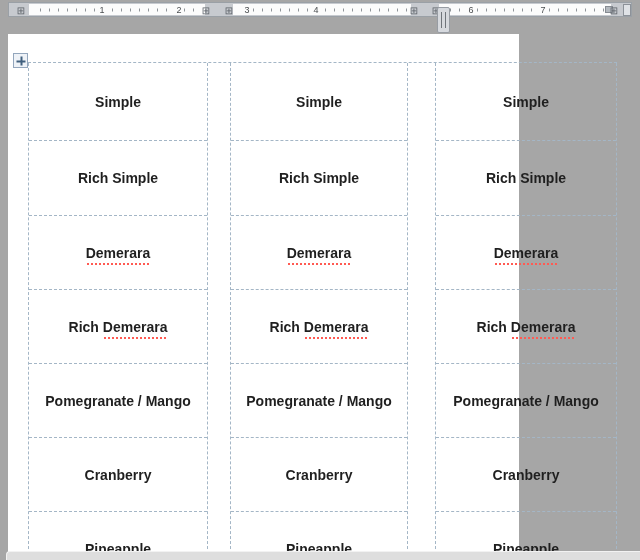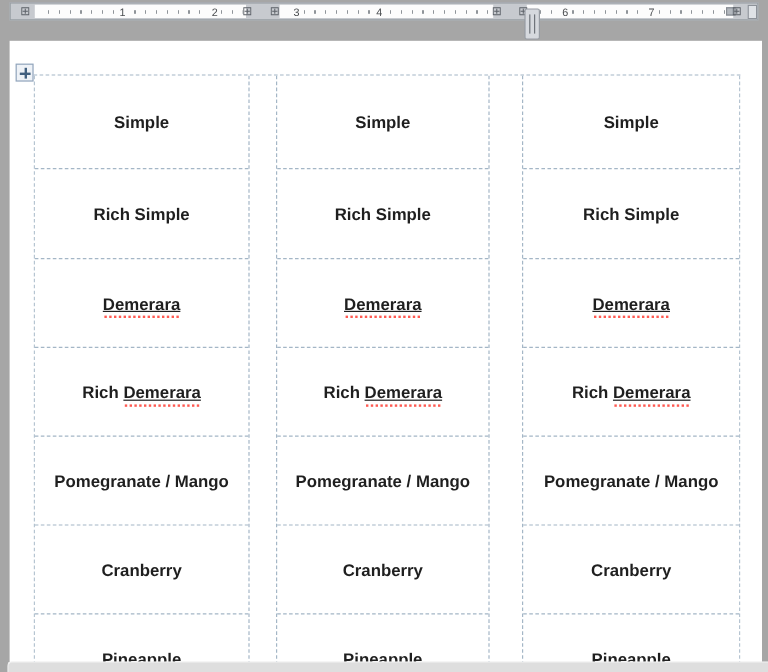--- a/index.html
+++ b/index.html
@@ -37,21 +37,21 @@
   }
   .cursor-artifact{
     position:absolute;left:437px;top:7px;width:11px;height:24px;
     background:#d6d9de;border:1px solid #979ca3;border-radius:2px;z-index:5;
   }
   .cursor-artifact::before{
     content:"";position:absolute;left:3px;top:4px;bottom:4px;width:1px;
     border-left:1px solid #6f747b;border-right:1px solid #6f747b;padding-left:2px;
   }
   .page{
-    position:absolute;left:8px;top:34px;width:627px;height:526px;
+    position:absolute;left:8px;top:34px;width:511px;height:526px;
     background:var(--page-bg,#ffffff);z-index:1;
   }
   .move-handle{
     position:absolute;left:5px;top:19px;width:15px;height:15px;
     background:#eef2f7;border:1px solid #93a6bc;box-sizing:border-box;z-index:2;
   }
   .move-handle .plus{position:absolute;left:50%;top:50%;width:9px;height:9px;transform:translate(-50%,-50%);}
   .move-handle .plus::before{content:"";position:absolute;left:0;right:0;top:4px;height:2px;background:#41607f;}
   .move-handle .plus::after{content:"";position:absolute;top:0;bottom:0;left:4px;width:2px;background:#41607f;}
   .label-table{
@@ -62,21 +62,21 @@
     position:absolute;top:0;bottom:0;box-sizing:border-box;
     border-left:1px dashed var(--grid,#a4b6c6);
     border-right:1px dashed var(--grid,#a4b6c6);
   }
   .cell{
     display:flex;align-items:center;justify-content:center;box-sizing:border-box;
     border-bottom:1px dashed var(--grid,#a4b6c6);
     font-weight:bold;font-size:14px;color:var(--text,#1f1f1f);
   }
   .cell span{white-space:pre;}
-  .miss{text-decoration:underline;position:relative;}
+  .miss{position:relative;}
   .miss::after{
     content:"";position:absolute;left:1px;right:1px;bottom:-4px;
     border-bottom:2px dotted var(--squiggly,#ff5a52);
   }
   .bottom-bar{
     position:absolute;left:6px;right:0;bottom:0;height:8px;
     background:var(--bottom-bar,#dedede);
     border-top:1px solid #f2f2f2;border-left:1px solid #f2f2f2;
     border-top-left-radius:4px;z-index:6;
   }

